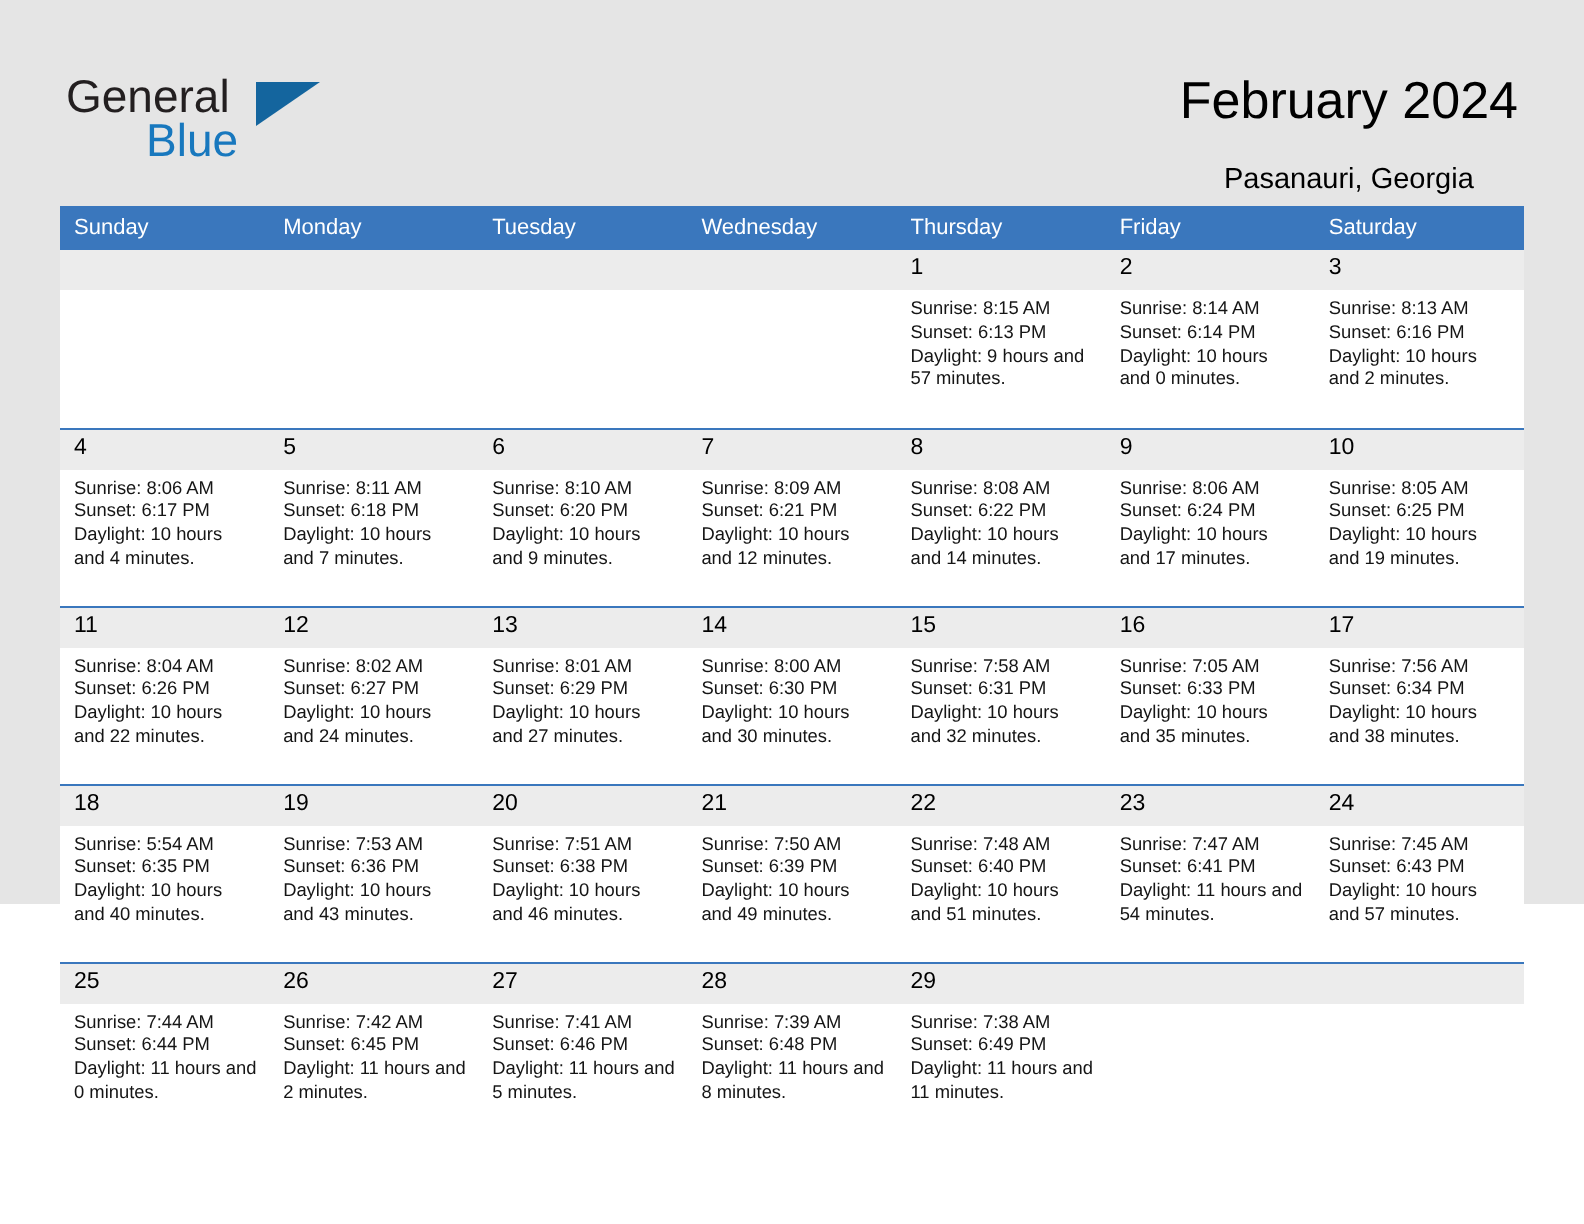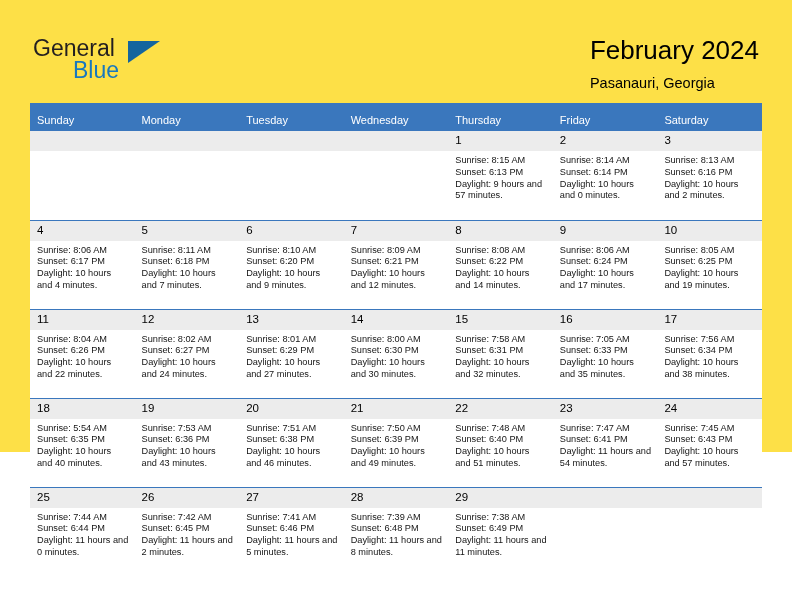--- a/index.html
+++ b/index.html
@@ -8,21 +8,21 @@
     height: 612px;
     background: #ffffff;
     font-family: "Liberation Sans", sans-serif;
     color: #000000;
     overflow: hidden;
   }
   .page {
     position: relative;
     width: 792px;
     height: 452px;
-    background: #fde047;
+    background: #e5e5e5;
   }
 
   
   .top {
     position: absolute;
     left: 0; top: 0;
     width: 792px;
     height: 100px;
   }
   .logo {
@@ -54,51 +54,51 @@
     top: 5px;
     width: 0; height: 0;
     border-left: 32px solid #14659e;
     border-bottom: 22px solid transparent;
   }
 
   .title-block {
     position: absolute;
     right: 33px;
     top: 34px;
-    text-align: left;
+    text-align: center;
   }
   .cal-title {
     font-size: 26px;
     line-height: 32px;
     color: #000000;
     font-weight: normal;
   }
   .cal-subtitle {
     font-size: 14.5px;
     line-height: 22px;
     color: #000000;
-    margin-top: 6px;
+    margin-top: 13px;
   }
 
   
   .cal {
     position: absolute;
     left: 30px;
     top: 103px;
     width: 732px;
     border-collapse: collapse;
     table-layout: fixed;
   }
   .cal th {
     background: #3a77bd;
     color: #ffffff;
     font-size: 11px;
     font-weight: normal;
     text-align: left;
-    padding: 11px 0 5px 7px;
+    padding: 5px 0 5px 7px;
     height: 22px;
     border: none;
   }
   .cal td {
     width: 104.57px;
     height: 89px;
     vertical-align: top;
     padding: 0;
     border: none;
     border-top: 1px solid #3a77bd;

